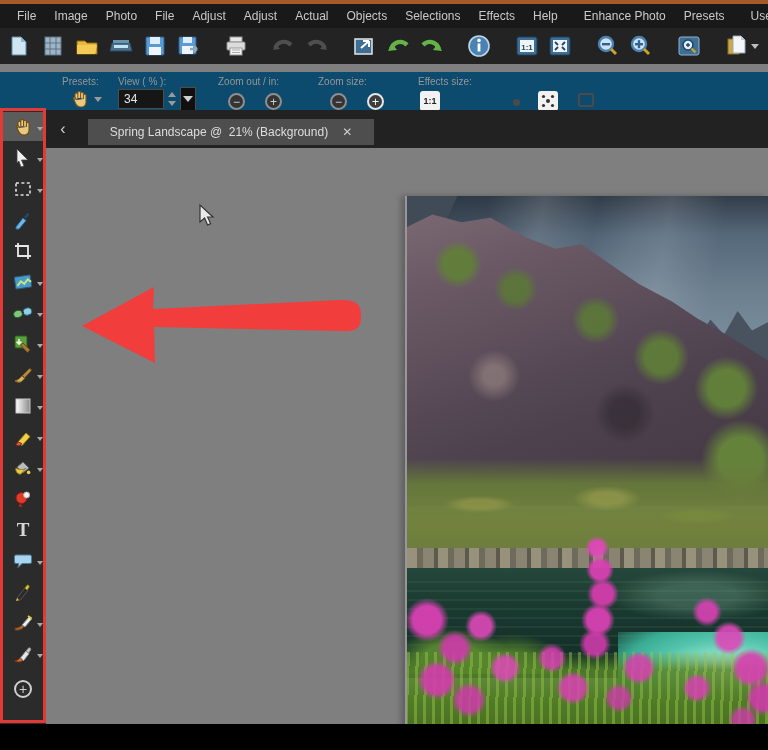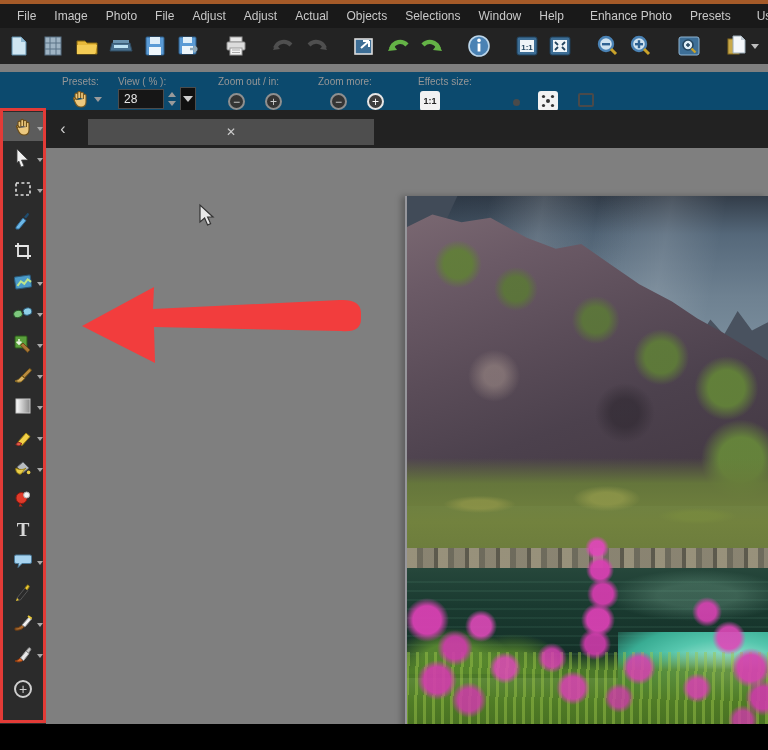--- a/index.html
+++ b/index.html
@@ -156,21 +156,21 @@
   <div class="menubar">
     <span class="menu-item">File</span>
     <span class="menu-item">Image</span>
     <span class="menu-item">Photo</span>
     <span class="menu-item">File</span>
     <span class="menu-item">Adjust</span>
     <span class="menu-item">Adjust</span>
     <span class="menu-item">Actual</span>
     <span class="menu-item">Objects</span>
     <span class="menu-item">Selections</span>
-    <span class="menu-item">Window</span>
+    <span class="menu-item">Effects</span>
     <span class="menu-item">Help</span>
     <span class="menu-sep"></span>
     <span class="menu-item">Enhance Photo</span>
     <span class="menu-item">Presets</span>
     <span class="menu-sep"></span>
     <span class="menu-item">User In</span>
   </div>
 
   <div class="toolbar">
     <div class="tbtn">
@@ -316,39 +316,39 @@
   <div class="optionsbar">
     <span class="opt-label" style="left:62px">Presets:</span>
     <div style="position:absolute;left:70px;top:17px;display:flex;align-items:center;gap:4px">
       <svg width="20" height="20" viewBox="0 0 20 20">
           <path d="M5 11V5.5a1.4 1.4 0 012.8 0V10M7.8 9V3.8a1.4 1.4 0 012.8 0V9M10.6 9V4.6a1.4 1.4 0 012.8 0V10M13.4 10V6.6a1.3 1.3 0 012.6 0V13c0 3-2 5-5 5s-4.6-1.6-5.6-4L3.6 10c-.7-1.4 1.2-2.4 2-1L7 11" fill="#ecc87e" stroke="#7a5a20" stroke-width="1.1"></path>
         </svg>
       <span class="tri-dn"></span>
     </div>
 
     <span class="opt-label" style="left:118px">View ( % ):</span>
-    <div class="zoom-box">28</div>
+    <div class="zoom-box">34</div>
     <div class="spinners">
       <span class="tri-up"></span>
       <span class="tri-dn"></span>
     </div>
     <div class="zoom-dd">
         <span class="tri-dn"></span>
       </div>
     <div class="zoom-progress"></div>
 
     <span class="opt-label" style="left:218px">Zoom out / in:</span>
     <div class="rbtn" style="left:228px">
         <span>−</span>
       </div>
     <div class="rbtn" style="left:265px">
         <span>+</span>
       </div>
 
-    <span class="opt-label" style="left:318px">Zoom more:</span>
+    <span class="opt-label" style="left:318px">Zoom size:</span>
     <div class="rbtn" style="left:330px">
         <span>−</span>
       </div>
     <div class="rbtn bright" style="left:367px">
         <span>+</span>
       </div>
 
     <span class="opt-label" style="left:418px">Effects size:</span>
     <div class="sq-btn" style="left:420px">
         <span>1:1</span>
@@ -363,20 +363,21 @@
           <circle cx="11.5" cy="11.5" r="1.6" fill="#333"></circle>
           <circle cx="7" cy="7" r="2" fill="#333"></circle>
         </svg>
     </div>
     <div class="ghost-expand"></div>
   </div>
 
   <div class="tabbar">
     <div class="tab-chevron">‹</div>
     <div class="tab">
+      <span class="tab-title">Spring Landscape @  21% (Background)</span>
       <span class="tab-close">✕</span>
     </div>
   </div>
 
   <div class="canvas"></div>
   <div class="photo">
     <div class="ph sky"></div>
     <div class="ph clouds"></div>
     <div class="ph distant-peaks"></div>
     <div class="ph far-slope-left"></div>

